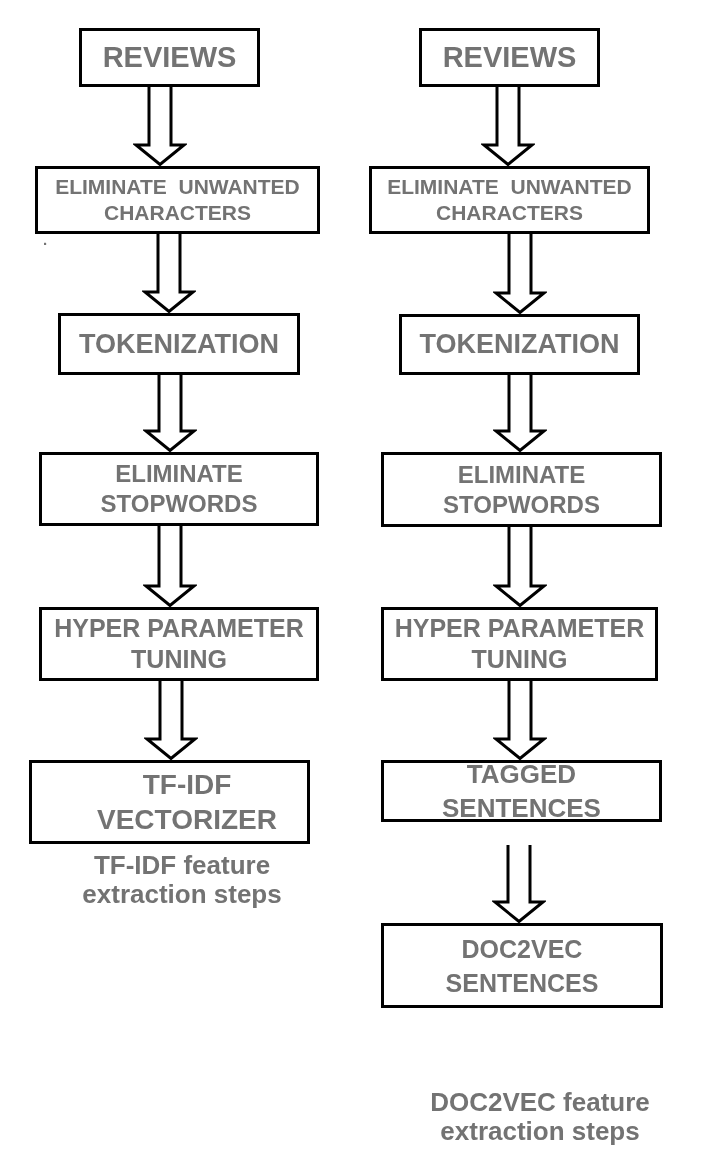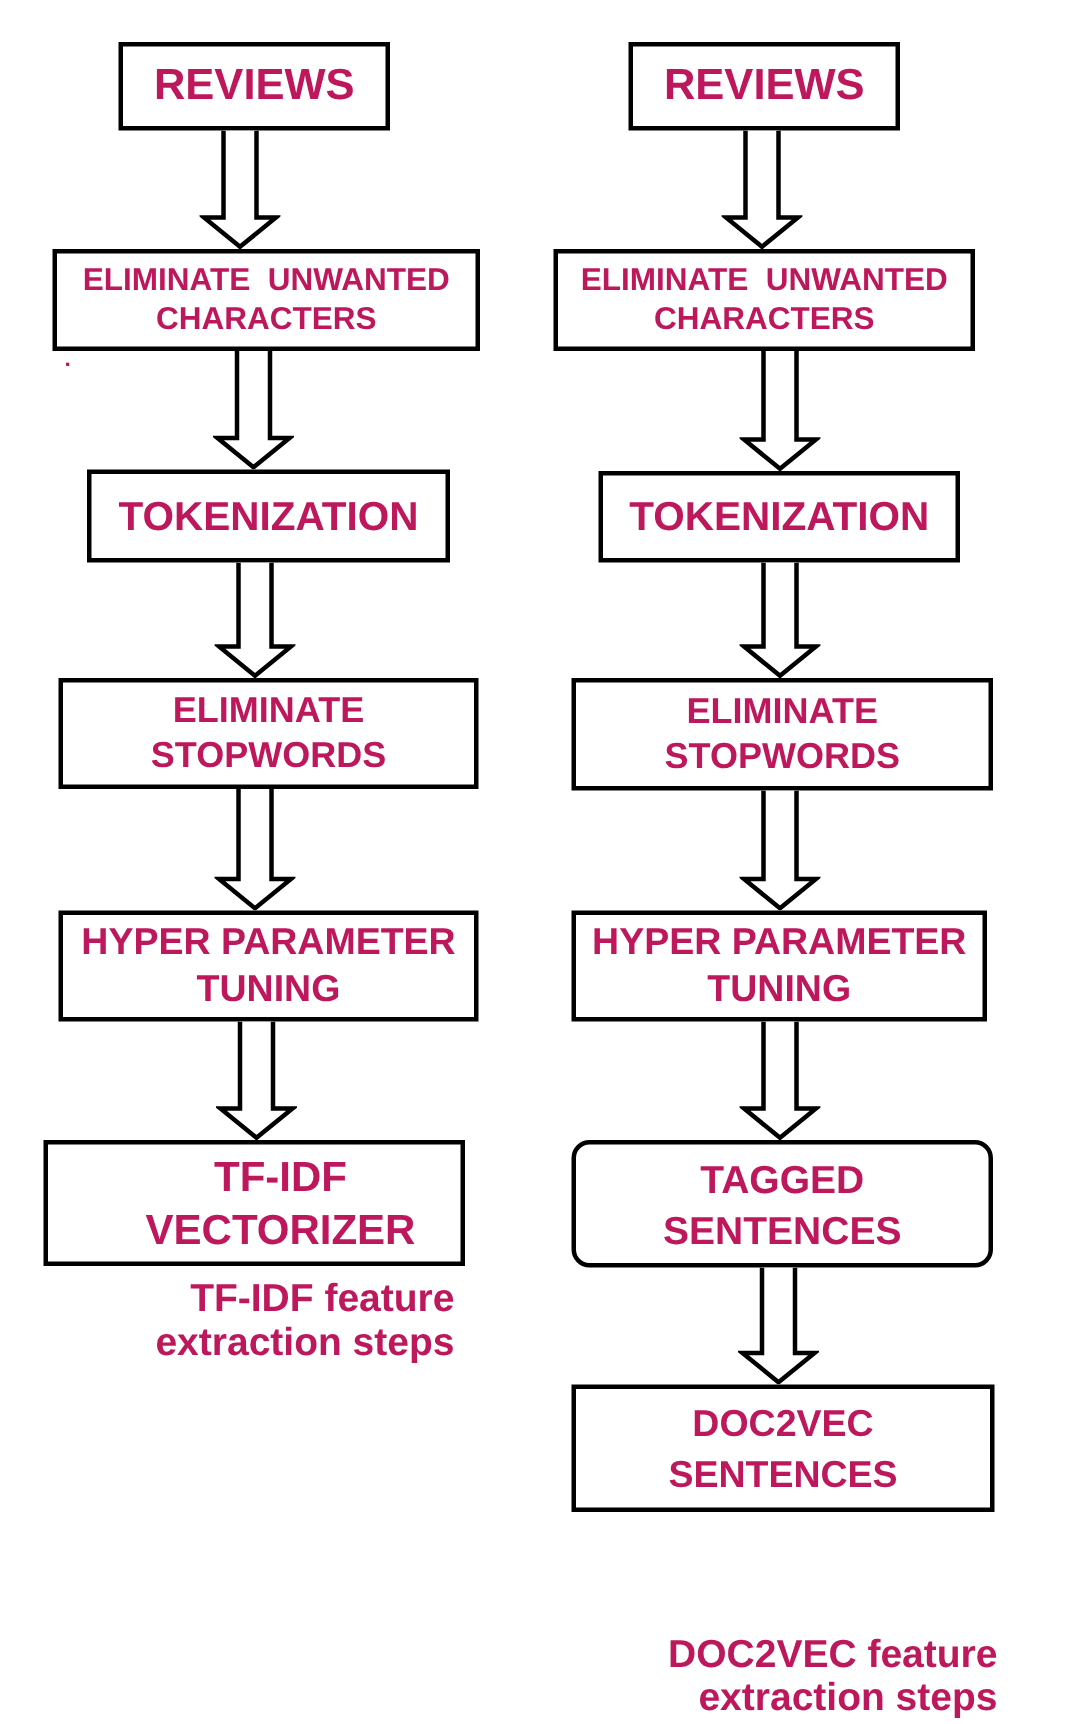--- a/index.html
+++ b/index.html
@@ -1,40 +1,40 @@
 <!DOCTYPE html>
 <html><head>
 <meta charset="utf-8">
 <style>
   html,body{margin:0;padding:0;background:#ffffff;}
   #canvas{
     position:relative;
     width:721px;height:1149px;
     background:#ffffff;
     font-family:"Liberation Sans",sans-serif;
-    color:#be185d;
+    color:#737373;
     overflow:hidden;
   }
   .box{
     position:absolute;
     box-sizing:border-box;
     border:3px solid #000000;
     background:#ffffff;
     display:flex;
     align-items:center;
     justify-content:center;
     text-align:center;
     font-weight:bold;
   }
   .box span{white-space:pre-wrap;}
   .arrow{position:absolute;}
   .arrow path{fill:#ffffff;stroke:#000000;stroke-width:3;}
   .caption{
     position:absolute;
-    text-align:right;
+    text-align:center;
     font-weight:bold;
     white-space:pre-wrap;
   }
   .stray{
     position:absolute;
     font-weight:bold;
     line-height:1;
   }
   .pipeline{display:contents;}
 </style>
@@ -139,21 +139,21 @@
 
     <div class="box" style="left:381px;top:607px;width:277px;height:74px;font-size:25px;line-height:31px;">
       <span>HYPER PARAMETER
 TUNING</span>
     </div>
 
     <svg class="arrow" style="left:493px;top:681px;" width="54" height="79" viewBox="0 0 54 79">
       <path d="M16 0 V58 H3 L27 77.5 L51 58 H38 V0"></path>
     </svg>
 
-    <div class="box" style="left:381px;top:760px;width:281px;height:85px;font-size:26px;line-height:34px;border-radius:12px;">
+    <div class="box" style="left:381px;top:760px;width:281px;height:62px;font-size:26px;line-height:34px;">
       <span>TAGGED
 SENTENCES</span>
     </div>
 
     <svg class="arrow" style="left:492px;top:845px;" width="54" height="78" viewBox="0 0 54 78">
       <path d="M16 0 V57 H3 L27 76.5 L51 57 H38 V0"></path>
     </svg>
 
     <div class="box" style="left:381px;top:923px;width:282px;height:85px;font-size:25px;line-height:34px;">
       <span>DOC2VEC

